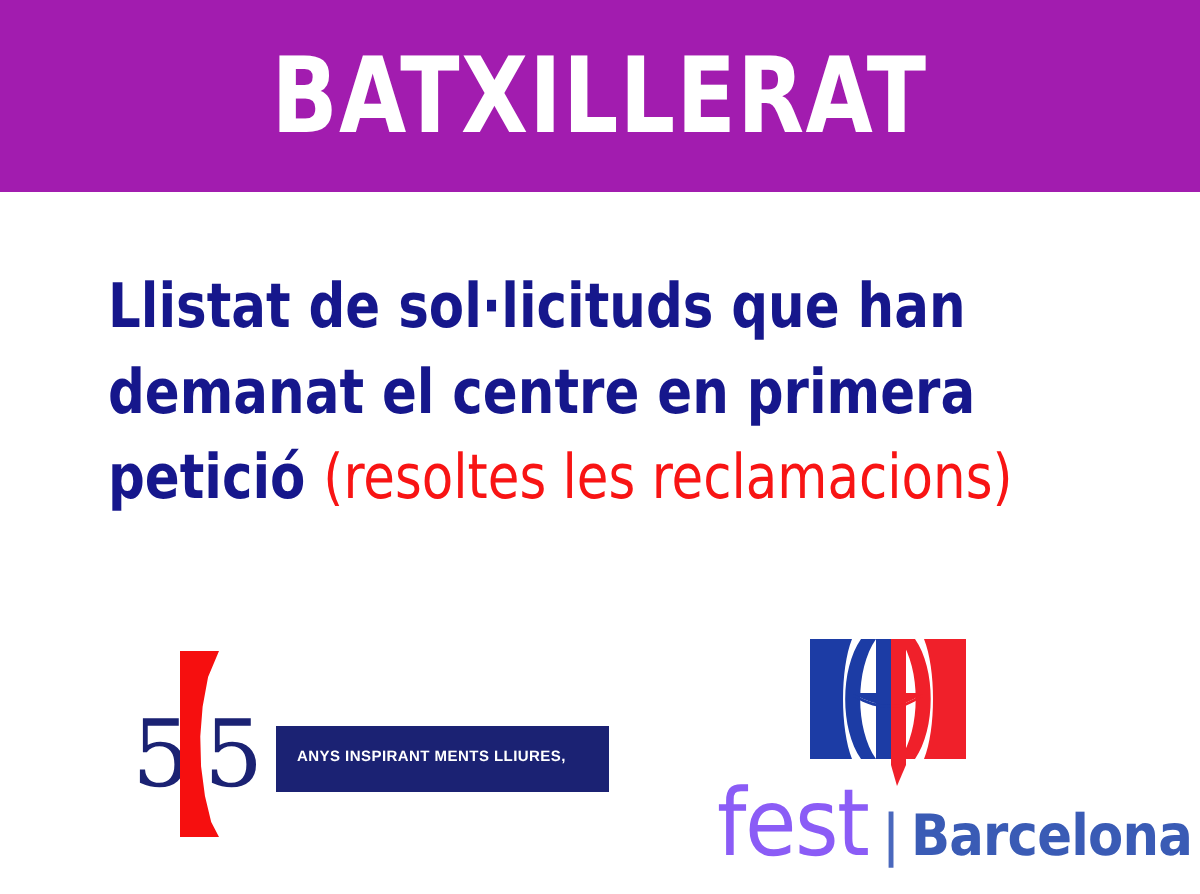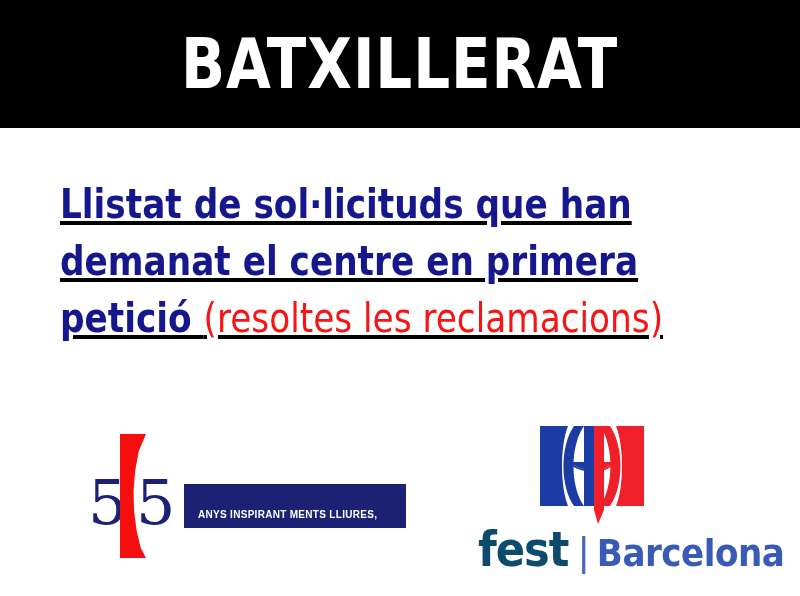--- a/index.html
+++ b/index.html
@@ -22,44 +22,43 @@
     background: #ffffff;
   }
 
   
   .banner {
     position: absolute;
     left: 0;
     top: 0;
     width: 800px;
     height: 128px;
-    background: #000000;
+    background: #a21caf;
     display: flex;
     align-items: center;
     justify-content: center;
   }
   .banner-title {
     color: #ffffff;
     font-family: "Liberation Sans Narrow", "DejaVu Sans Condensed", "Liberation Sans", sans-serif;
     font-weight: bold;
     font-size: 70px;
     line-height: 1;
     letter-spacing: 1px;
     transform: scaleX(0.92);
     transform-origin: center;
     white-space: nowrap;
   }
 
   
   .heading {
     position: absolute;
-    left: 60px;
+    left: 72px;
     top: 176px;
     width: 680px;
-    text-decoration: underline;
   }
   .heading-line {
     font-family: "DejaVu Sans Condensed", "Liberation Sans Narrow", "Liberation Sans", sans-serif;
     font-weight: bold;
     font-size: 41px;
     line-height: 57px;
     color: #16178c;
     white-space: nowrap;
     transform: scaleX(0.93);
     transform-origin: left center;
@@ -112,21 +111,21 @@
   }
 
   .l55-tagline {
     position: absolute;
     left: 96px;
     top: 54px;
     width: 222px;
     height: 44px;
     background: #1b2273;
     box-sizing: border-box;
-    padding: 24px 0 0 14px;
+    padding: 14px 0 0 14px;
   }
   .l55-tagline-line {
     color: #ffffff;
     font-family: "Liberation Sans", sans-serif;
     font-weight: bold;
     font-size: 10px;
     line-height: 14px;
     letter-spacing: 0.3px;
     white-space: nowrap;
   }
@@ -153,23 +152,23 @@
     left: 0px;
     top: 98px;
     width: 250px;
     height: 56px;
     display: flex;
     align-items: baseline;
     justify-content: flex-start;
   }
   .fest-name {
     font-family: "DejaVu Sans Condensed", "Liberation Sans Narrow", "Liberation Sans", sans-serif;
-    font-size: 48px;
-    font-weight: bold;
-    color: #0c4a6e;
+    font-size: 62px;
+    font-weight: normal;
+    color: #8b5cf6;
     line-height: 54px;
     letter-spacing: -1px;
   }
   .fest-sep {
     font-family: "Liberation Sans", sans-serif;
     font-size: 40px;
     font-weight: normal;
     color: #4a68bd;
     line-height: 40px;
     margin: 0 8px 0 10px;

